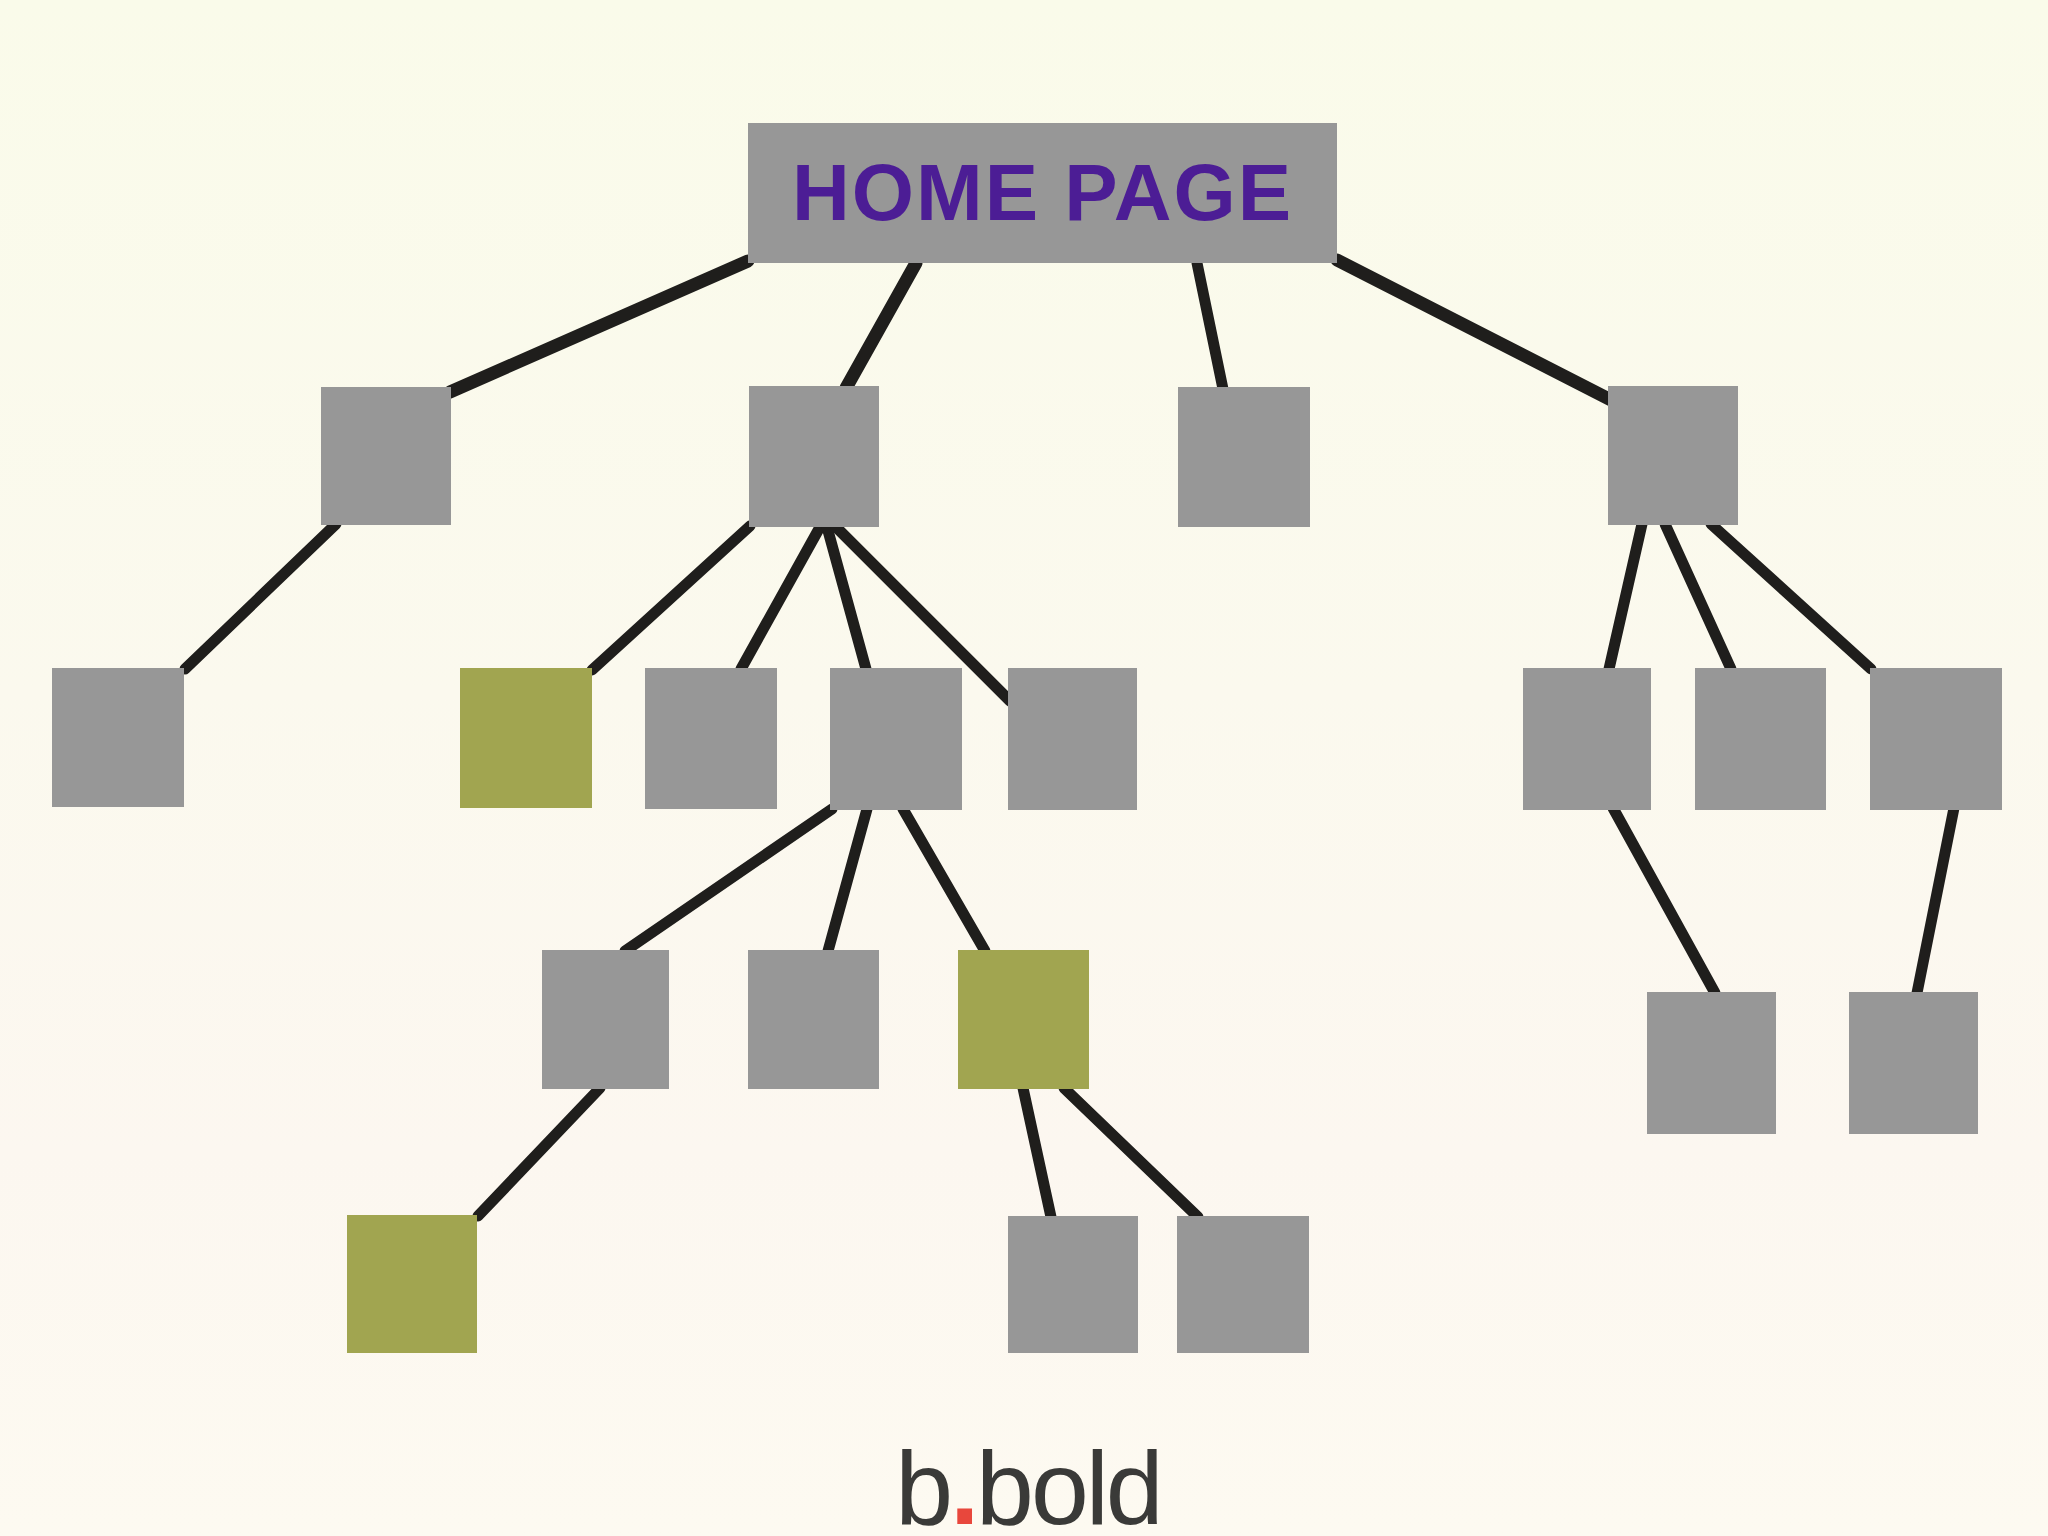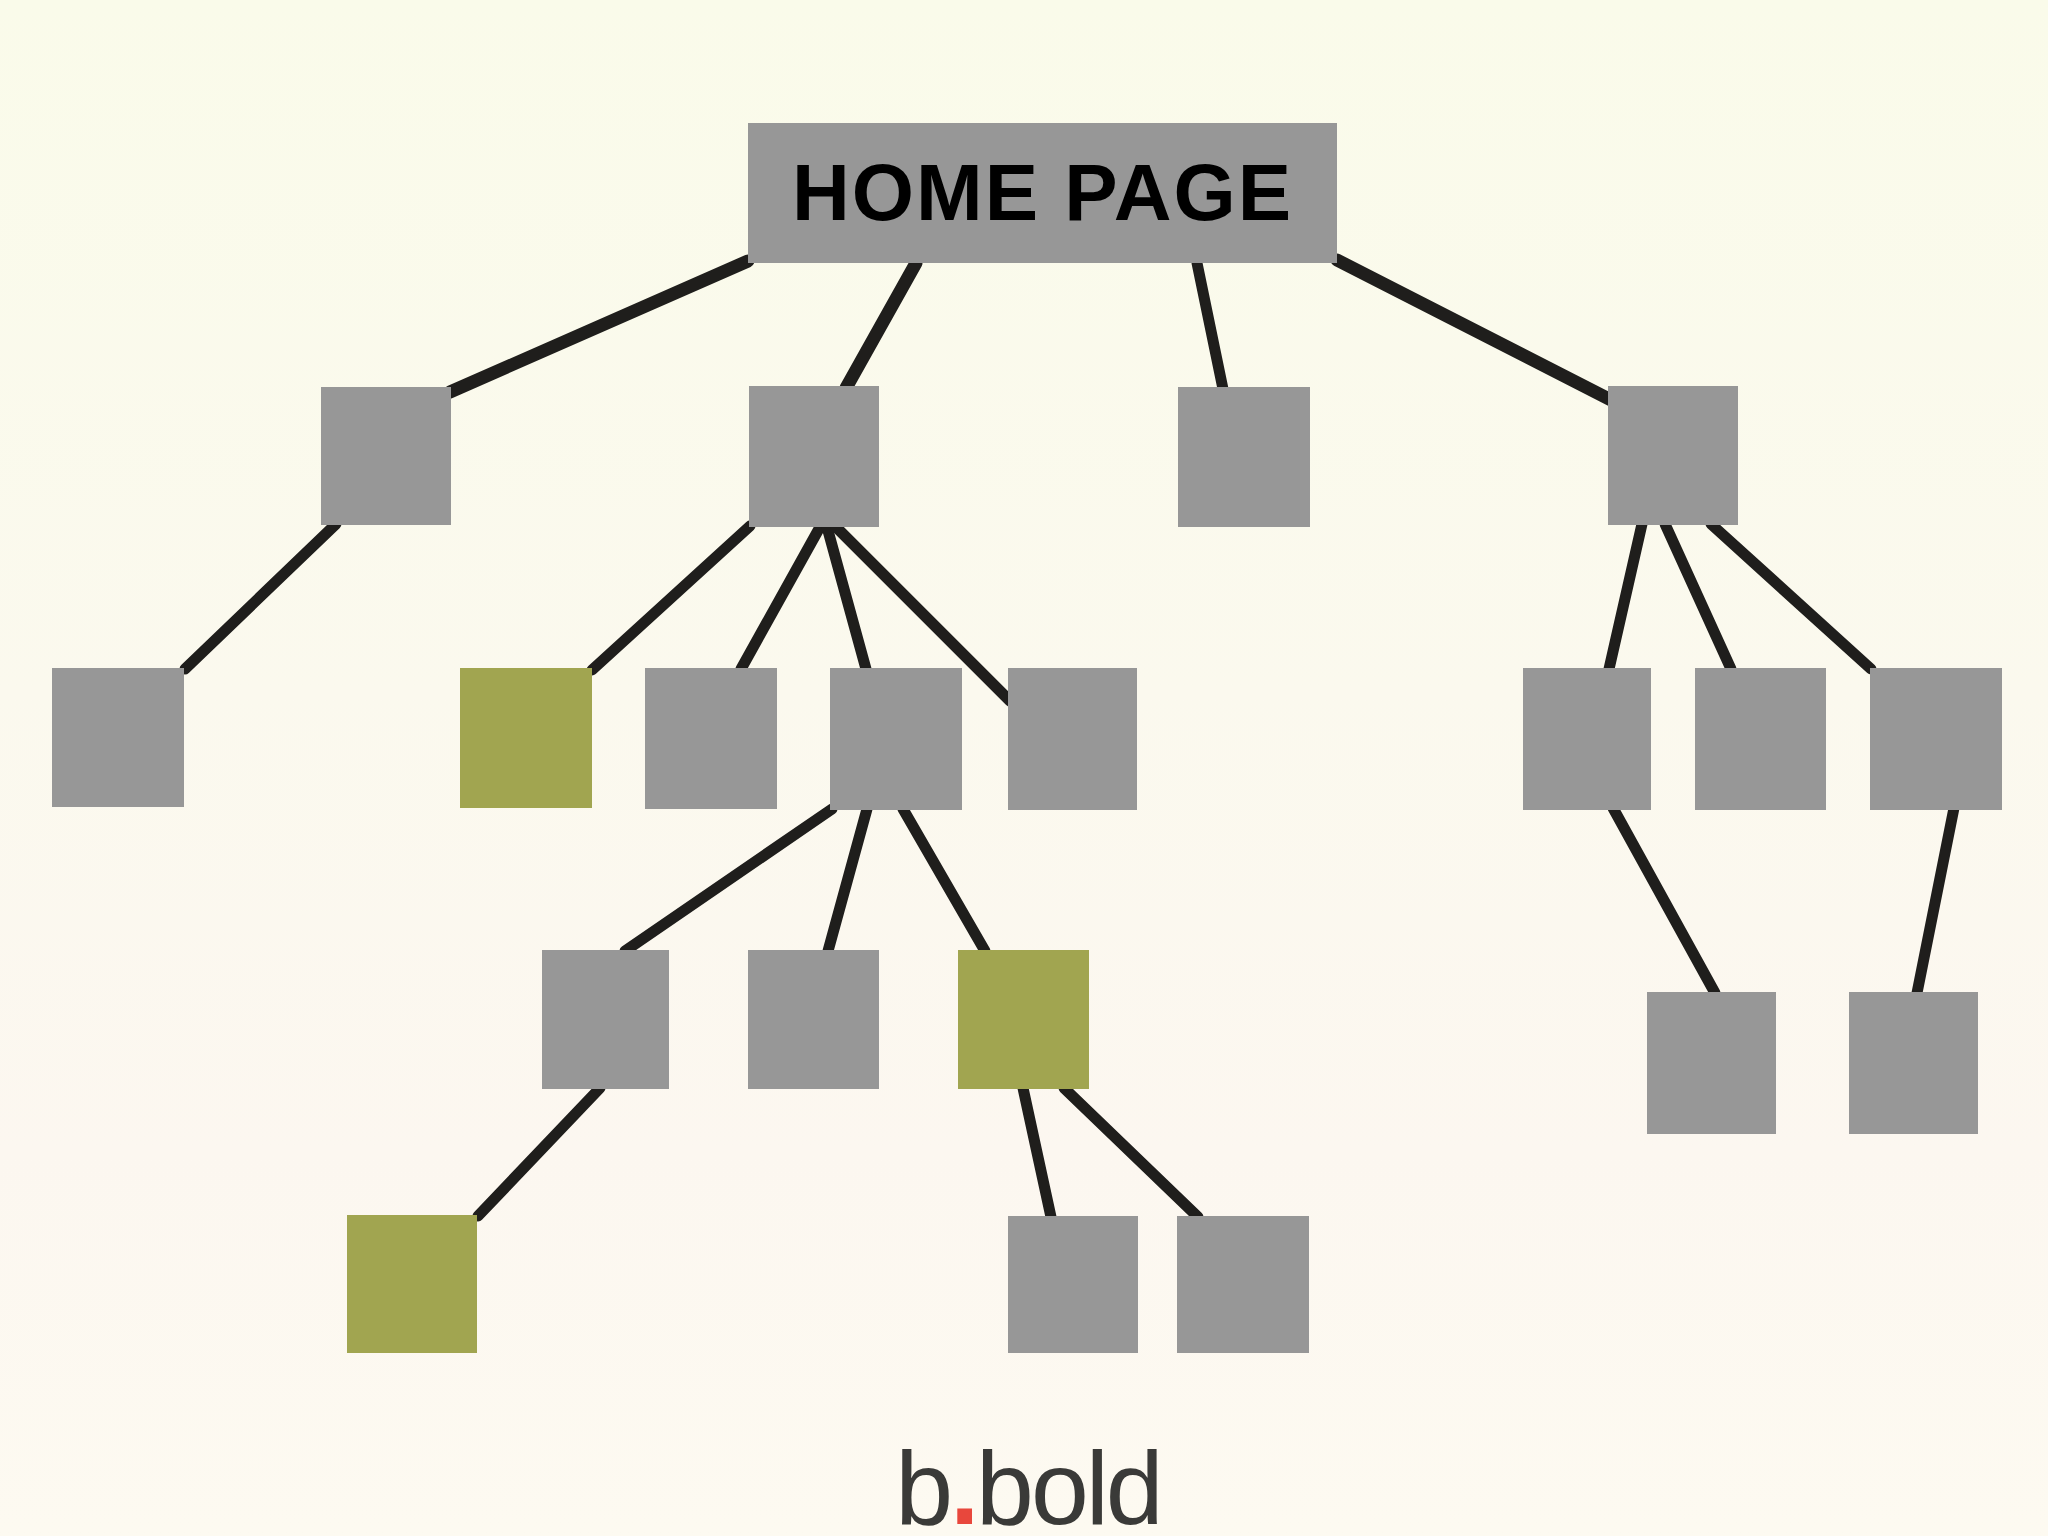--- a/index.html
+++ b/index.html
@@ -91,19 +91,19 @@
       <rect x="748" y="950" width="131" height="139" fill="#979797"></rect>
       <rect x="958" y="950" width="131" height="139" fill="#a1a550"></rect>
       <rect x="1647" y="992" width="129" height="142" fill="#979797"></rect>
       <rect x="1849" y="992" width="129" height="142" fill="#979797"></rect>
       <rect x="347" y="1215" width="130" height="138" fill="#a1a550"></rect>
       <rect x="1008" y="1216" width="130" height="137" fill="#979797"></rect>
       <rect x="1177" y="1216" width="132" height="137" fill="#979797"></rect>
     </svg>
 
   <div class="home-box" style="left: 748px; top: 123px; width: 589px; height: 140px; background: rgb(151, 151, 151);">
-    <span style="color: #000000;">HOME PAGE</span>
+    <span style="color: #4c1d95;">HOME PAGE</span>
   </div>
 
   <div class="brand-logo" style="color: rgb(58, 58, 56); margin-top: 33px;">
     <span>b</span><span style="color: rgb(232, 71, 60); font-weight: bold;">.</span><span>bold</span>
   </div>
 </div>
 
 </body></html>

